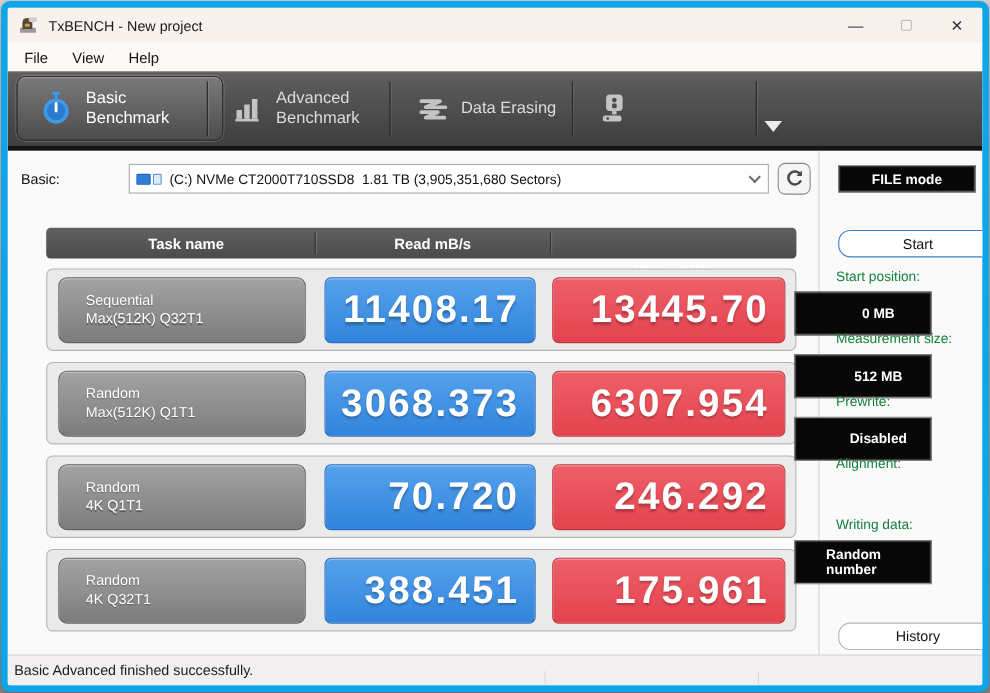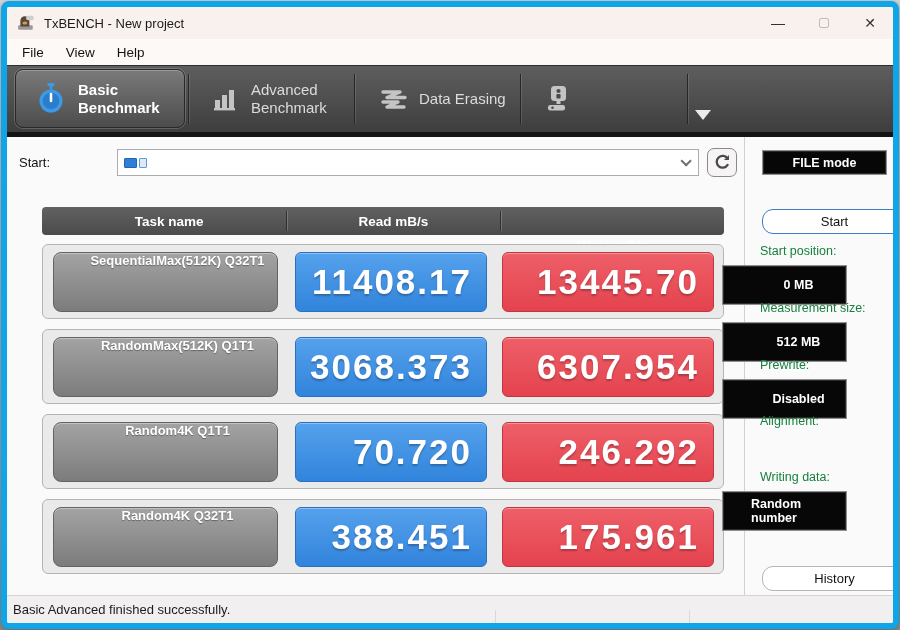--- a/index.html
+++ b/index.html
@@ -28,24 +28,24 @@
   
   .menubar { position:absolute; top:32px; left:0; right:0; height:26px;
     background:#fdf9f7; display:flex; align-items:center; padding-left:4px; }
   .menu-item { font-size:13.5px; color:#141414; padding:3px 11px; }
 
   
   .tabbar { position:absolute; top:58px; left:0; right:0; height:72px;
     background:linear-gradient(180deg,#5e5e5e,#3e3e3e);
     border-top:1px solid #2e2e2e; border-bottom:5px solid #141414; }
   .tab { position:absolute; top:3px; height:59px; display:flex; align-items:center; }
-  .tab-selected { left:8px; width:170px;
+  .tab-selected { left:8px; width:188px;
     background:linear-gradient(180deg,#7a7a7a,#4c4c4c);
     border:1px solid #292929; border-radius:8px;
-    box-shadow:0 0 0 1px rgba(255,255,255,.18), inset 0 1px 0 rgba(255,255,255,.25);font-weight:bold; }
+    box-shadow:0 0 0 1px rgba(255,255,255,.18), inset 0 1px 0 rgba(255,255,255,.25); }
   .tab-sep { position:absolute; top:8px; width:1px; height:50px; background:#262626;
     box-shadow:1px 0 0 rgba(255,255,255,.12); }
   .tab .ticon { margin-left:20px; flex:0 0 auto; display:flex; }
   .tab-label { margin-left:12px; font-size:15px; line-height:1.18; color:#dcdcdc; }
   .tab-selected .tab-label { color:#fff; }
   .overflow-arrow { position:absolute; left:688px; top:44px; width:0; height:0;
     border-left:8px solid transparent; border-right:8px solid transparent;
     border-top:10px solid #ececec; }
 
   
@@ -73,22 +73,22 @@
   .th { text-align:center; }
   .th-task { width:237px;margin-left:11px; } .th-read { width:218px; } .th-write { width:227px;margin-top:48px; }
   .th-sep { width:1px; height:20px; background:#2f2f2f; box-shadow:1px 0 0 rgba(255,255,255,.2); }
 
   .bench-row { position:absolute; left:35px; width:682px; height:75px;
     background:#ebeaea; border:1px solid #b7b4b4; border-radius:6px; }
   .task-btn { position:absolute; left:10px; top:7px; width:225px; height:60px;
     background:linear-gradient(180deg,#a3a3a3,#7c7c7c);
     border:1px solid #636363; border-radius:8px;
     box-shadow:inset 0 1px 0 rgba(255,255,255,.35);
-    display:flex; flex-direction:row; justify-content:center; padding-left:24px;
-    color:#fff; font-size:13px; font-weight:bold; line-height:1.3;
+    display:flex; flex-direction:column; justify-content:center; padding-left:24px;
+    color:#fff; font-size:13px; font-weight:normal; line-height:1.3;
     text-shadow:0 1px 1px rgba(0,0,0,.35); }
   .val-box { position:absolute; top:7px; height:60px; border-radius:6px;
     display:flex; align-items:center; justify-content:flex-end; padding-right:14px;
     color:#fff; font-size:35px; font-weight:bold; letter-spacing:2px;
     text-shadow:0 2px 2px rgba(0,0,0,.25); }
   .read-box { left:252px; width:192px;
     background:linear-gradient(180deg,#55a1ec,#3184dc); border:1px solid #2a6fc0;
     box-shadow:inset 0 1px 0 rgba(255,255,255,.35); }
   .write-box { left:459px; width:212px;
     background:linear-gradient(180deg,#ee5f68,#e4434e); border:1px solid #c23540;
@@ -204,26 +204,27 @@
           <rect x="11.5" y="16" width="4" height="3" fill="#c4c4c4"></rect>
           <rect x="3" y="20" width="17" height="5.5" rx="2.2" fill="#c4c4c4"></rect>
           <circle cx="7.5" cy="22.8" r="1.3" fill="#4a4a4a"></circle>
         </svg>
       </span>
     </div>
     <div class="tab-sep" style="left:680px"></div>
     <div class="overflow-arrow"></div>
   </div>
 
-  <span class="drive-label">Start:</span>
+  <span class="drive-label">Basic:</span>
   <div class="drive-combo">
     <span class="disk-icon">
       <span class="disk-a"></span>
         <span class="disk-b"></span>
     </span>
+    <span class="drive-text">(C:) NVMe CT2000T710SSD8  1.81 TB (3,905,351,680 Sectors)</span>
     <span class="combo-chevron"></span>
   </div>
   <div class="refresh-btn">
     <svg width="19" height="19" viewBox="0 0 20 20">
       <path d="M15.4 12.5 a6.2 6.2 0 1 1 0-6.5" fill="none" stroke="#4a4a4a" stroke-width="2.4" stroke-linecap="round"></path>
       <path d="M16.8 2.2 v5.2 h-5.2 z" fill="#4a4a4a"></path>
     </svg>
   </div>
   <div class="black-box file-mode">FILE mode</div>
 

